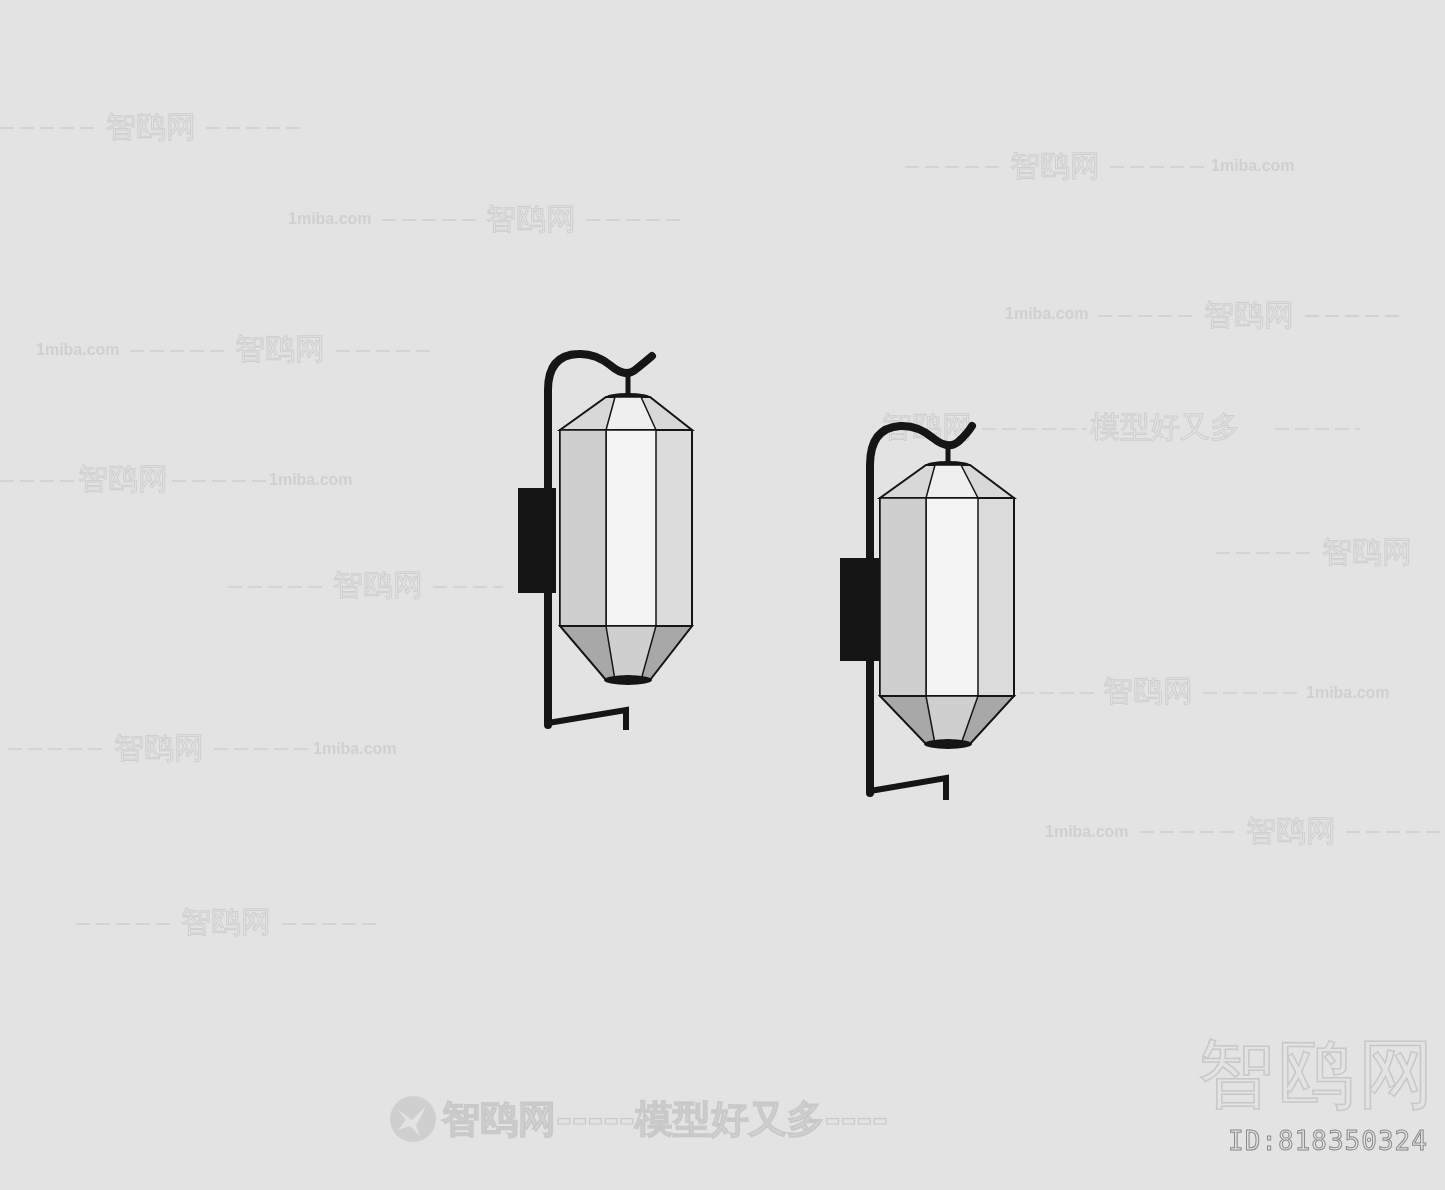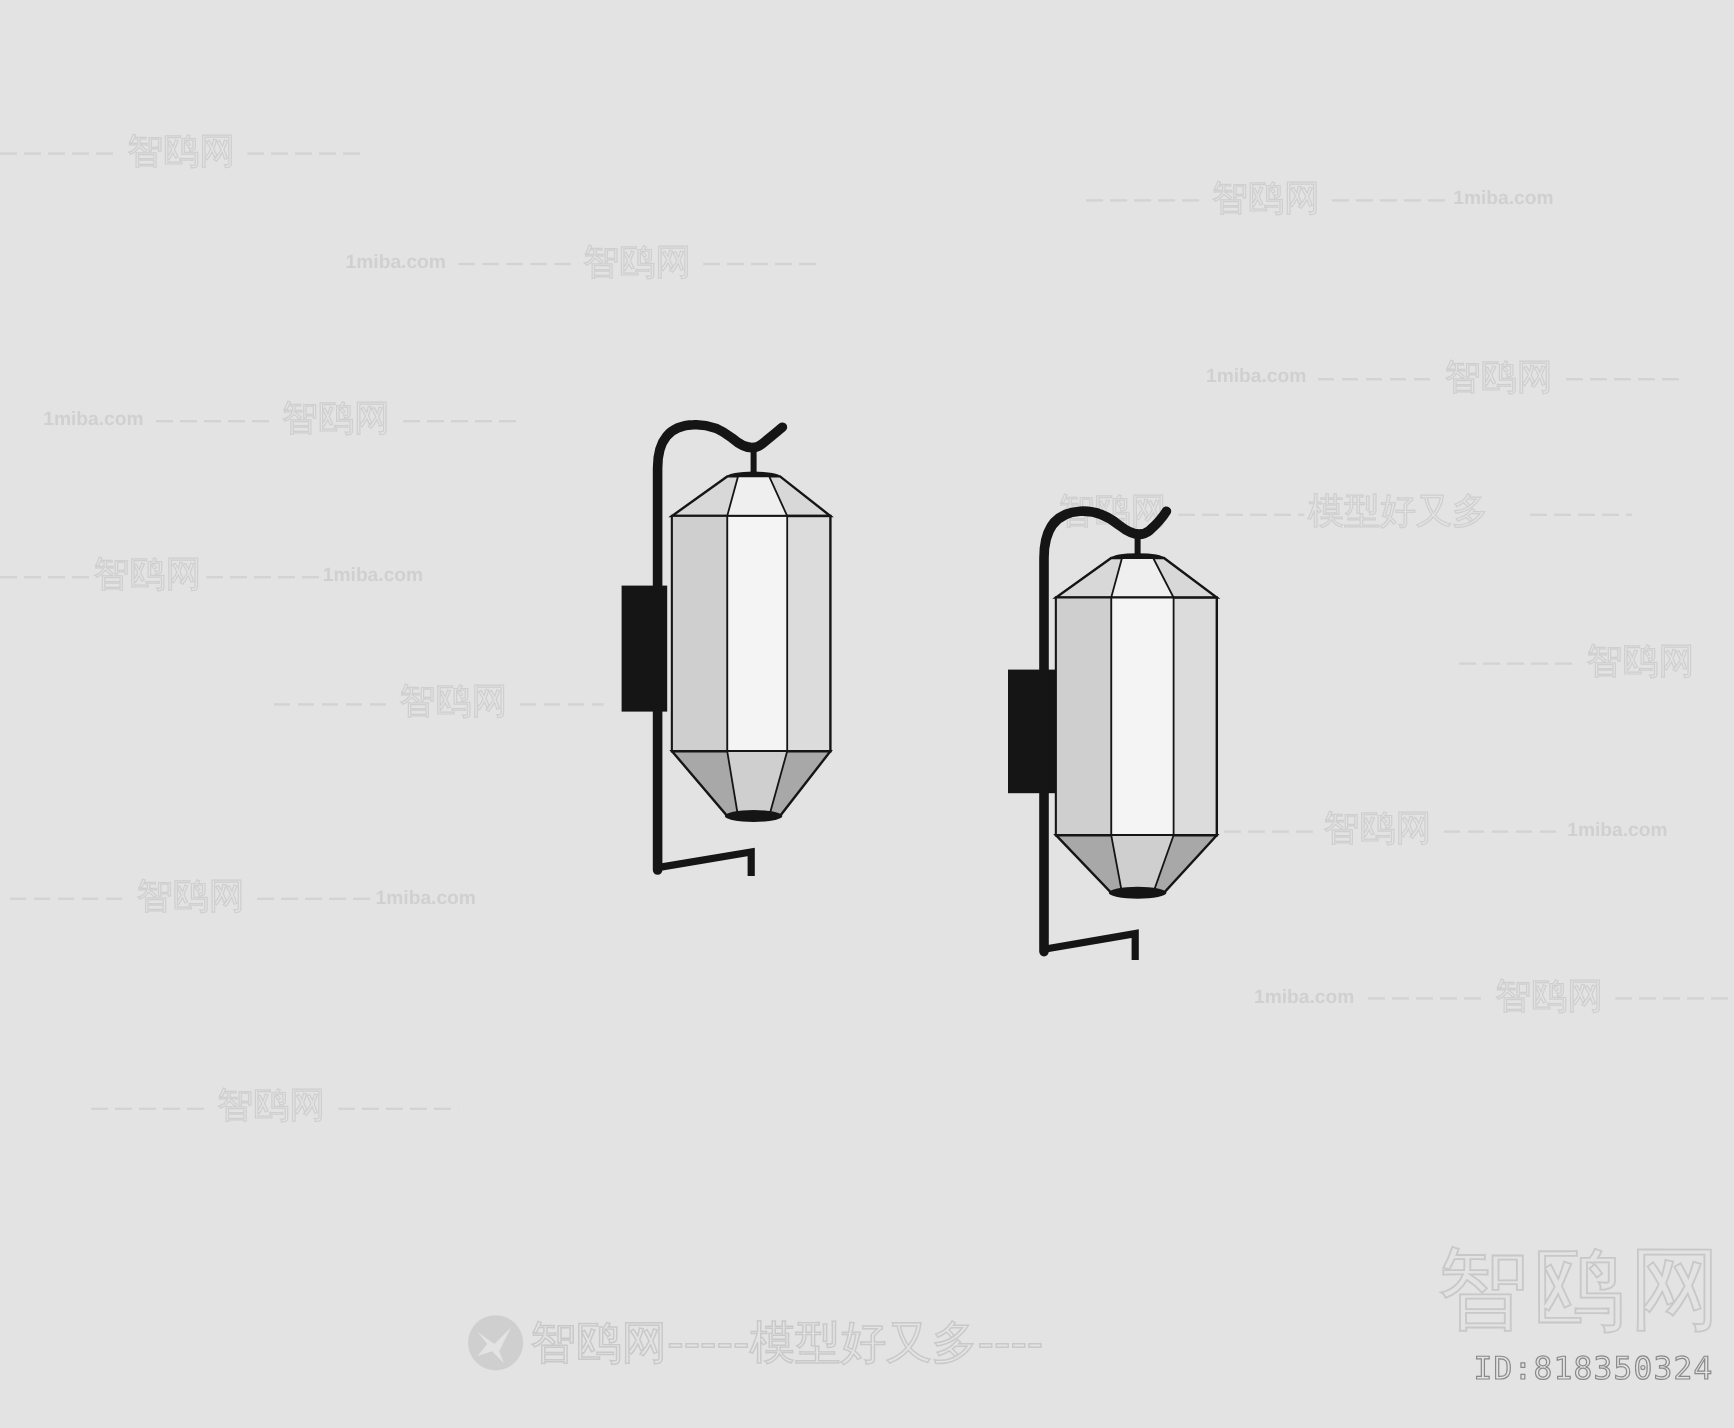--- a/index.html
+++ b/index.html
@@ -3,21 +3,21 @@
 <meta charset="utf-8">
 <style>
   html, body { margin:0; padding:0; }
   body { width:1445px; height:1190px; background:#e3e3e3; position:relative; overflow:hidden; font-family:"DejaVu Sans", sans-serif; }
   .wm { position:absolute; white-space:nowrap; color:transparent; -webkit-text-stroke:1px #cfcfcf; font-size:30px; line-height:1; }
   .wm-site { position:absolute; white-space:nowrap; color:#d0d0d0; font-size:16px; font-weight:bold; font-family:"Liberation Sans", sans-serif; }
   .dash { position:absolute; height:2px; background:repeating-linear-gradient(90deg,#d3d3d3 0 14px, transparent 14px 20px); }
   .lamp { position:absolute; }
   .big-wm { position:absolute; left:1198px; top:1036px; font-size:76px; color:transparent; -webkit-text-stroke:1.5px #c8c8c8; line-height:1; letter-spacing:4px; }
   .id-label { position:absolute; left:1228px; top:1126px; font-size:26px; color:transparent; -webkit-text-stroke:1px #8a8a8a; font-family:"DejaVu Sans Mono", monospace; letter-spacing:1px; }
-  .bottom-slogan { position:absolute; left:390px; top:1096px; height:46px; display:flex; align-items:center; }
+  .bottom-slogan { position:absolute; left:390px; top:1096px; height:46px; display:flex; align-items:center;font-weight:bold; }
   .bird { width:46px; height:46px; border-radius:50%; background:#cfcfcf; position:relative; margin-right:6px; }
   .slogan-text { font-size:38px; color:transparent; -webkit-text-stroke:1.2px #c9c9c9; white-space:nowrap; }
 </style>
 </head>
 <body>
 
 <div>
   <div class="dash" style="left:0;top:127px;width:100px;"></div>
   <div class="wm" style="left:106px;top:112px;">智鸥网</div>
   <div class="dash" style="left:206px;top:127px;width:100px;"></div>

